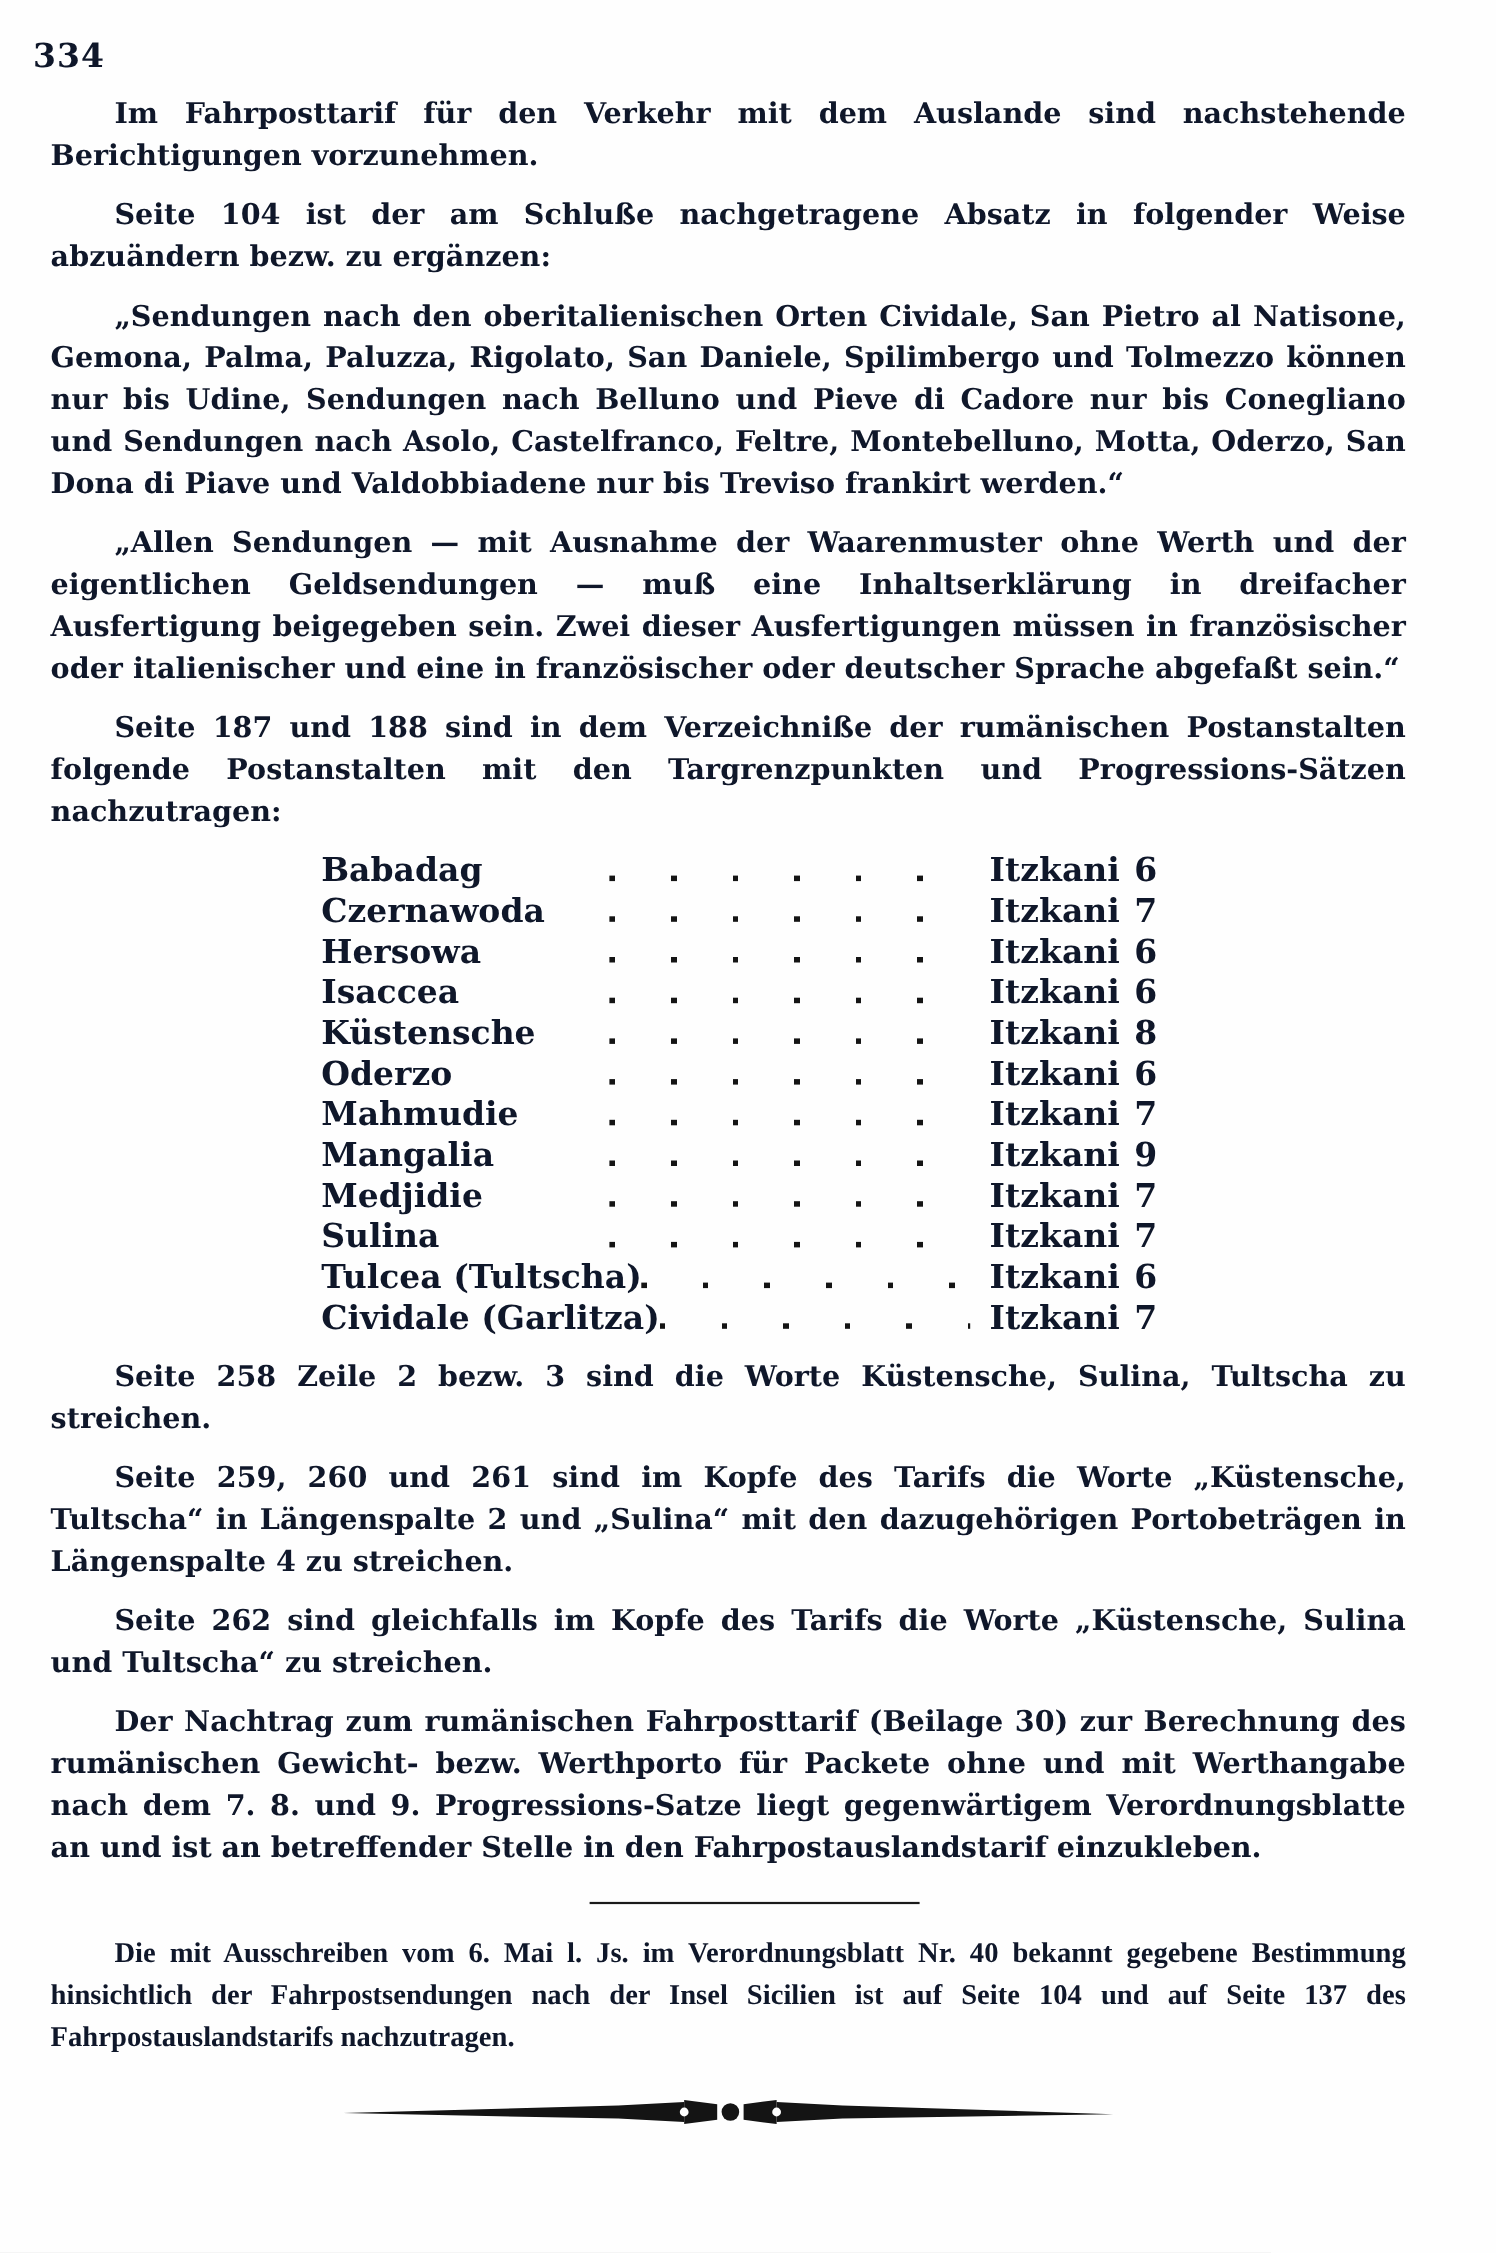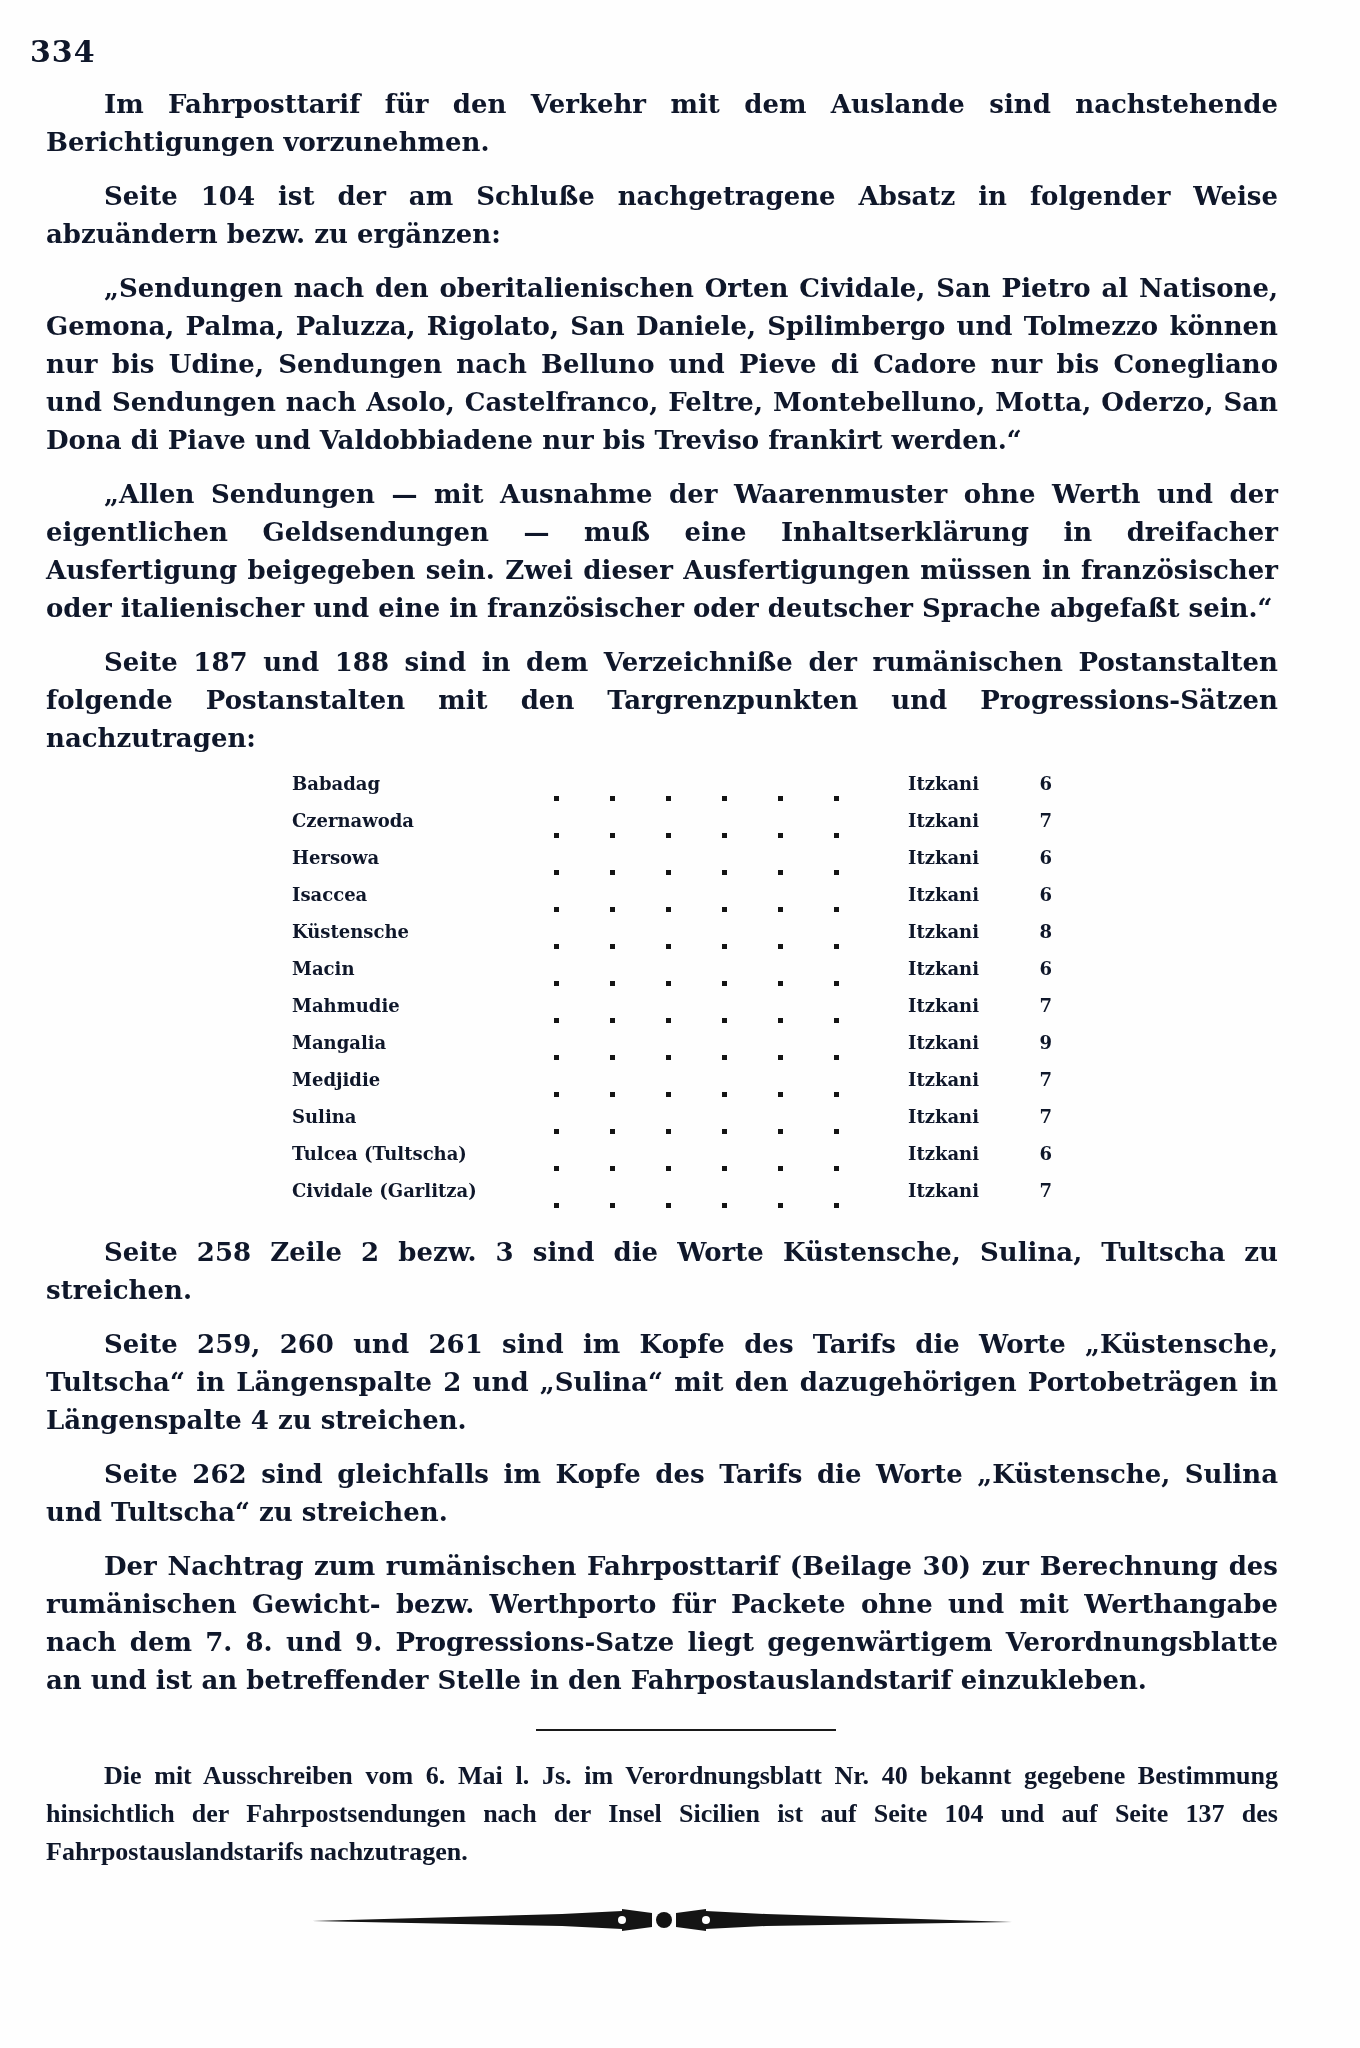--- a/index.html
+++ b/index.html
@@ -32,23 +32,23 @@
     margin: 16px;
     text-align: justify;
     text-indent: 58px;
   }
   .post-table {
     margin: 4px 0 4px 262px;
     width: 760px;
   }
   .trow {
     display: flex;
-    align-items: flex-start;
+    align-items: center;
     height: 37px;
-    font-size: 18px;
+    font-size: 30px;
   }
   .trow .place { flex: 0 0 262px; white-space: nowrap; }
   .trow .leader {
     flex: 1 1 auto;
     align-self: center;
     height: 5px;
     margin: 14px 18px 0 0;
     background: repeating-linear-gradient(to right, #141414 0 5px, transparent 5px 56px);
   }
   .trow .via { flex: 0 0 110px; }
@@ -107,21 +107,21 @@
         <span class="via">Itzkani</span>
         <span class="rate">6</span>
       </div>
       <div class="trow">
         <span class="place">Küstensche</span>
         <span class="leader"></span>
         <span class="via">Itzkani</span>
         <span class="rate">8</span>
       </div>
       <div class="trow">
-        <span class="place">Macin</span>
+        <span class="place">Oderzo</span>
         <span class="leader"></span>
         <span class="via">Itzkani</span>
         <span class="rate">6</span>
       </div>
       <div class="trow">
         <span class="place">Mahmudie</span>
         <span class="leader"></span>
         <span class="via">Itzkani</span>
         <span class="rate">7</span>
       </div>

